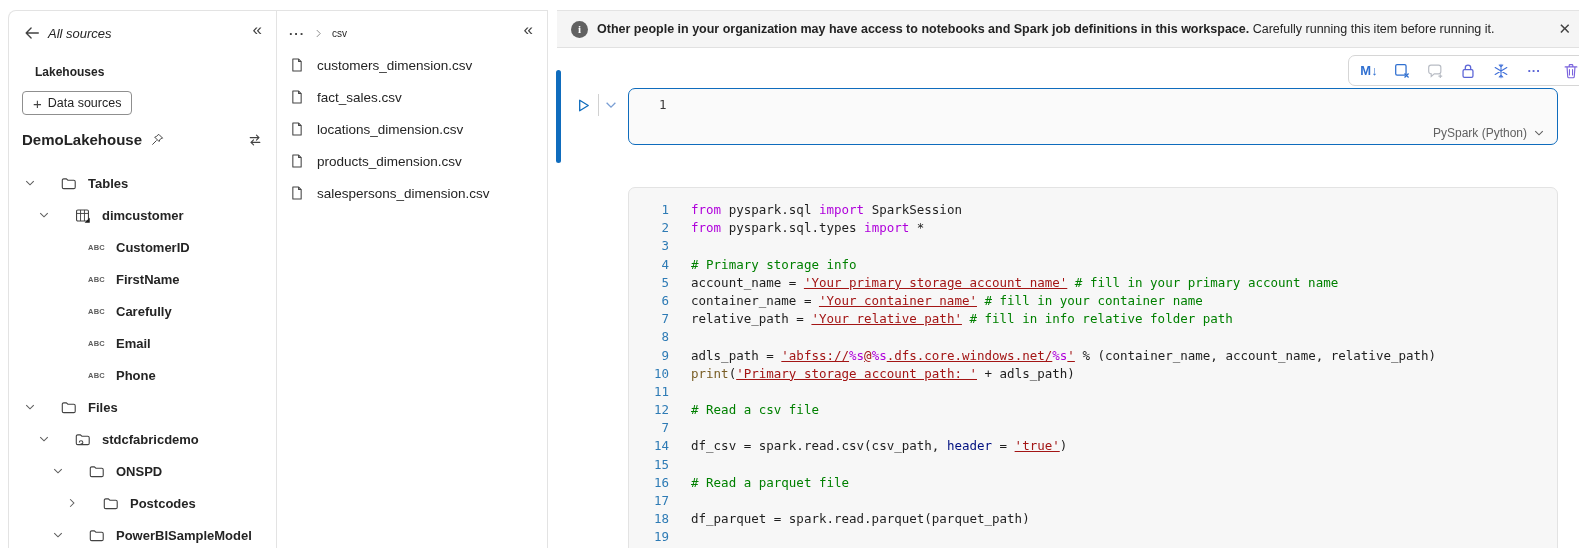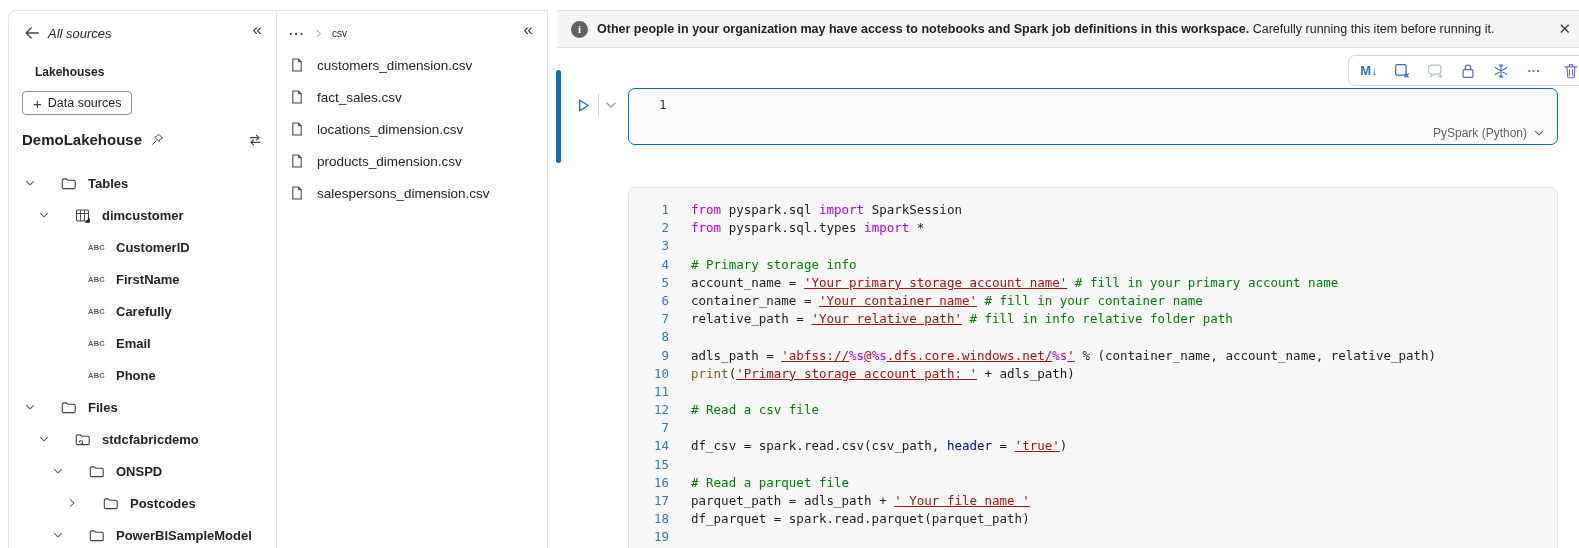--- a/index.html
+++ b/index.html
@@ -444,21 +444,20 @@
       <div class="code-line">
         <span class="ln">15</span>
         <span class="ct"></span>
       </div>
       <div class="code-line">
         <span class="ln">16</span>
         <span class="ct"><span class="tok-cm"># Read a parquet file</span></span>
       </div>
       <div class="code-line">
         <span class="ln">17</span>
-        <span class="ct"><span>parquet_path = adls_path + </span><span class="tok-str">' Your file name '</span></span>
       </div>
       <div class="code-line">
         <span class="ln">18</span>
         <span class="ct"><span>df_parquet = spark.read.parquet(parquet_path)</span></span>
       </div>
       <div class="code-line">
         <span class="ln">19</span>
         <span class="ct"></span>
       </div>
       <div class="code-line">

